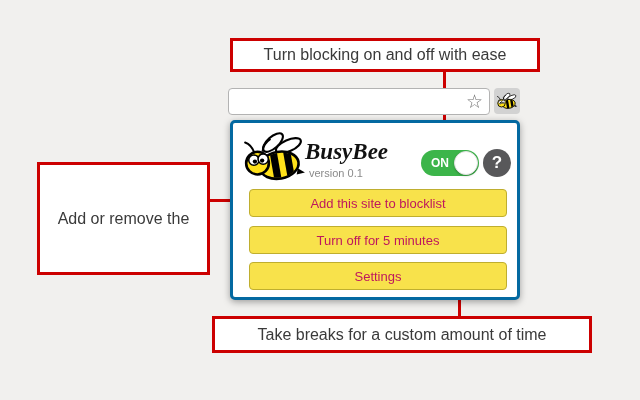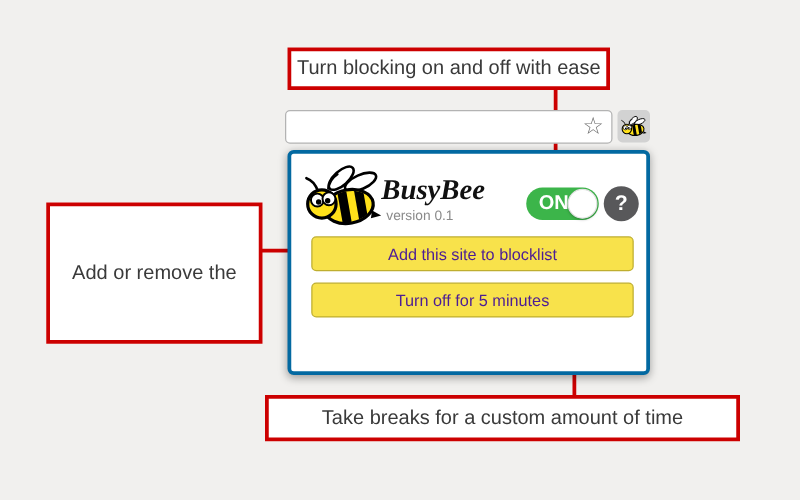--- a/index.html
+++ b/index.html
@@ -7,21 +7,21 @@
     width:640px;height:400px;position:relative;overflow:hidden;
     background:#f1f0ee;
     font-family:"Liberation Sans", sans-serif;
   }
   
   .callout{
     position:absolute;background:#ffffff;border:3px solid #cc0000;
     box-sizing:border-box;color:#3a3a3a;font-size:16px;
     display:flex;align-items:center;justify-content:center;text-align:center;
   }
-  #callout-top{left:230px;top:38px;width:258px;height:34px;}
+  #callout-top{left:230px;top:38px;width:310px;height:34px;}
   #callout-left{left:37px;top:162px;width:173px;height:113px;flex-direction:column;line-height:27px;}
   #callout-bottom{left:212px;top:316px;width:380px;height:37px;}
   .connector{position:absolute;background:#cc0000;}
   #connector-top{left:443px;top:71px;width:3px;height:75px;}
   #connector-left{left:209px;top:199px;width:58px;height:3px;}
   #connector-bottom{left:458px;top:240px;width:3px;height:77px;}
   
   #address-bar{
     position:absolute;left:228px;top:88px;width:262px;height:27px;
     background:#ffffff;border:1px solid #b3b3b3;border-radius:4px;box-sizing:border-box;
@@ -45,36 +45,36 @@
     font-family:"Liberation Serif", serif;font-style:italic;font-weight:bold;
     font-size:23px;color:#111111;
   }
   #popup-version{position:absolute;left:76px;top:44px;font-size:11px;color:#8a8a8a;}
   #toggle{
     position:absolute;left:188px;top:27px;width:58px;height:26px;border-radius:13px;
     cursor:pointer;
   }
   #toggle-label{
     position:absolute;left:10px;top:0;height:26px;line-height:26px;
-    color:#ffffff;font-size:16px;font-weight:bold;
+    color:#ffffff;font-size:12px;font-weight:bold;
   }
   #toggle-knob{
     position:absolute;right:1px;top:1px;width:24px;height:24px;border-radius:50%;
     background:#ffffff;border:1px solid #e2e2e2;box-sizing:border-box;
     box-shadow:0 1px 2px rgba(0,0,0,0.25);
   }
   #help-button{
     position:absolute;left:250px;top:26px;width:28px;height:28px;border-radius:50%;
     background:#58585a;color:#ffffff;font-size:17px;font-weight:bold;
     display:flex;align-items:center;justify-content:center;cursor:pointer;
   }
   .popup-button{
     position:absolute;left:16px;width:258px;height:28px;box-sizing:border-box;
     border:1px solid #bfae2f;border-radius:4px;
-    color:#4c1d95;font-size:13px;
+    color:#be185d;font-size:13px;
     display:flex;align-items:center;justify-content:center;cursor:pointer;
   }
   #button-blocklist{top:66px;}
   #button-turnoff{top:103px;text-align:right;}
   #button-settings{top:139px;}
   .hidden-defs{position:absolute;width:0;height:0;overflow:hidden;}
 </style>
 </head>
 <body>
 
@@ -148,13 +148,16 @@
   <div id="help-button">
     <span>?</span>
   </div>
 
   <div class="popup-button" id="button-blocklist" style="background: rgb(248, 226, 75);">
     <span>Add this site to blocklist</span>
   </div>
   <div class="popup-button" id="button-turnoff" style="background: rgb(248, 226, 75);">
     <span>Turn off for 5 minutes</span>
   </div>
+  <div class="popup-button" id="button-settings" style="background: rgb(248, 226, 75);">
+    <span>Settings</span>
+  </div>
 </div>
 
 </body></html>

